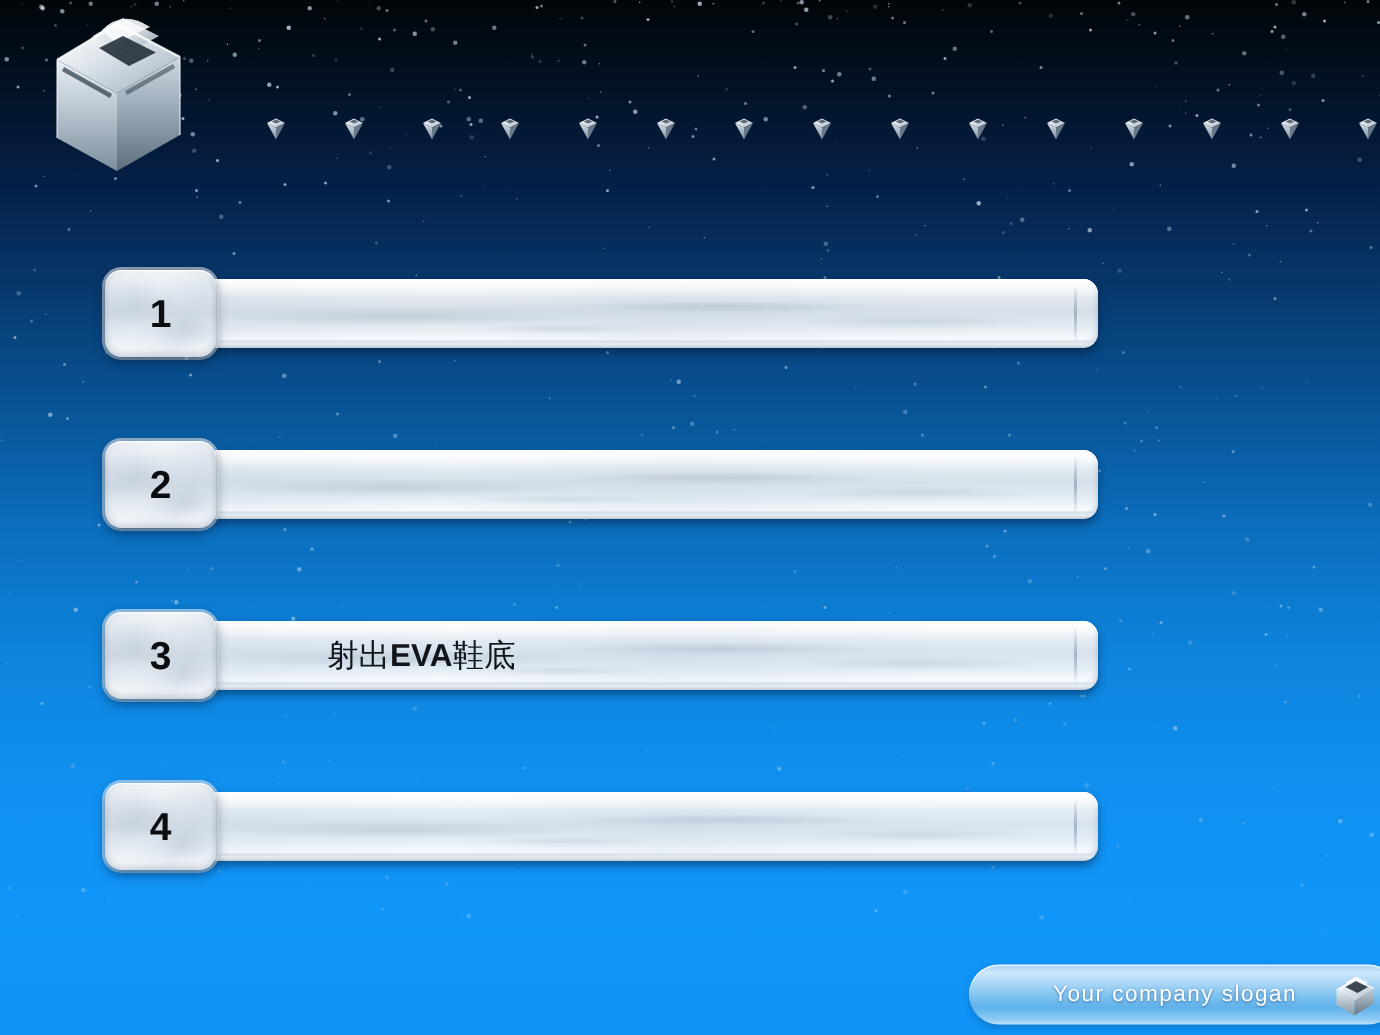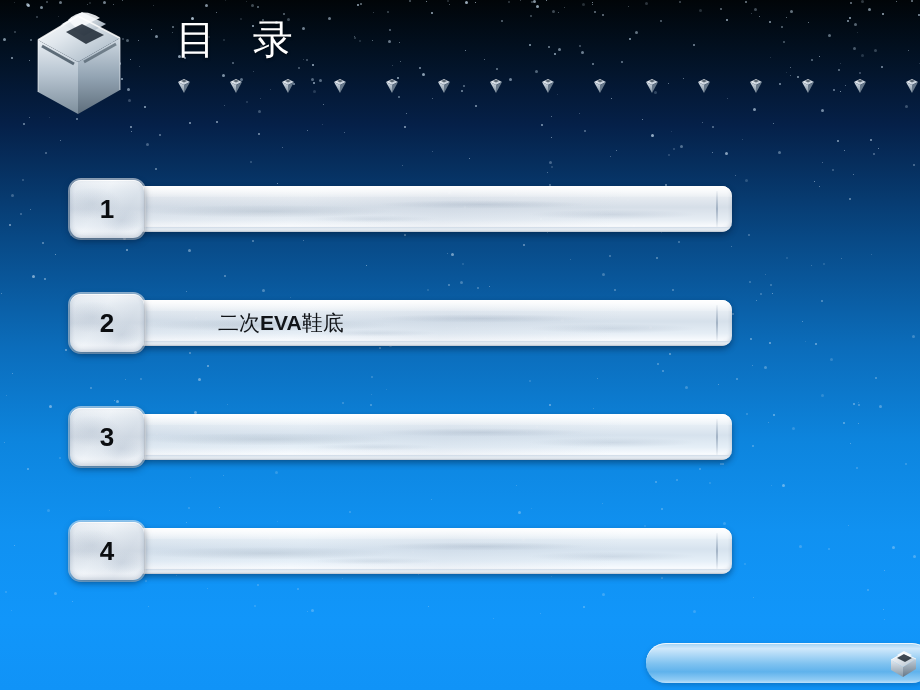--- a/index.html
+++ b/index.html
@@ -750,21 +750,20 @@
       <path d="M46 30 L62 22 L84 33 L66 42 Z" fill="#1b2631" opacity="0.85"></path>
 
       <path d="M18 38 L58 14 L100 36" fill="none" stroke="#ffffff" stroke-width="1.6" opacity="0.85"></path>
       <path d="M18 38 L18 90" fill="none" stroke="#ffffff" stroke-width="1.2" opacity="0.5"></path>
       <path d="M100 36 L100 88" fill="none" stroke="#e6edf3" stroke-width="1.2" opacity="0.6"></path>
       <path d="M22 44 L54 62" fill="none" stroke="#2a3a49" stroke-width="3" opacity="0.7"></path>
       <path d="M64 60 L96 42" fill="none" stroke="#31414f" stroke-width="3" opacity="0.55"></path>
     </svg>
   </div>
 
-  <div class="title">目 录</div>
 
   <div class="gem-row" id="gemrow">
       <div class="gem" style="left: 176px; top: 0px;"><svg viewBox="0 0 16 16" width="16" height="16">
           <defs>
             <linearGradient id="gmT" x1="0" y1="0" x2="1" y2="1">
               <stop offset="0%" stop-color="#ffffff"></stop>
               <stop offset="100%" stop-color="#aebccb"></stop>
             </linearGradient>
             <linearGradient id="gmB" x1="0" y1="0" x2="0" y2="1">
               <stop offset="0%" stop-color="#d7e0e9"></stop>
@@ -1015,56 +1014,57 @@
     </div>
   </div>
 
   <div class="row" style="top:294px">
     <div class="bar">
       <div class="veins"></div>
       <div class="sheen"></div>
       <div class="underline"></div>
       <div class="tipline"></div>
     </div>
-    <div class="bar-label">
-      <span>二次</span><b>EVA</b><span>鞋底</span>
-    </div>
     <div class="badge">
       <div class="bveins"></div>
       <div class="num">2</div>
     </div>
   </div>
 
   <div class="row" style="top:408px">
     <div class="bar">
       <div class="veins"></div>
       <div class="sheen"></div>
       <div class="underline"></div>
       <div class="tipline"></div>
     </div>
+    <div class="bar-label">
+      <span>射出</span><b>EVA</b><span>鞋底</span>
+    </div>
     <div class="badge">
       <div class="bveins"></div>
       <div class="num">3</div>
     </div>
   </div>
 
   <div class="row" style="top:522px">
     <div class="bar">
       <div class="veins"></div>
       <div class="sheen"></div>
       <div class="underline"></div>
       <div class="tipline"></div>
     </div>
     <div class="badge">
       <div class="bveins"></div>
       <div class="num">4</div>
     </div>
   </div>
 
   <div class="footer-pill">
+    <div class="footer-text">Your company slogan</div>
     <div class="footer-cube">
       <svg viewBox="0 0 34 32" width="34" height="32">
         <defs>
           <linearGradient id="fTop" x1="0" y1="0" x2="1" y2="1">
             <stop offset="0%" stop-color="#ffffff"></stop>
             <stop offset="100%" stop-color="#b2c0cd"></stop>
           </linearGradient>
           <linearGradient id="fL" x1="0" y1="0" x2="0" y2="1">
             <stop offset="0%" stop-color="#e4eaf0"></stop>
             <stop offset="100%" stop-color="#8496a5"></stop>

